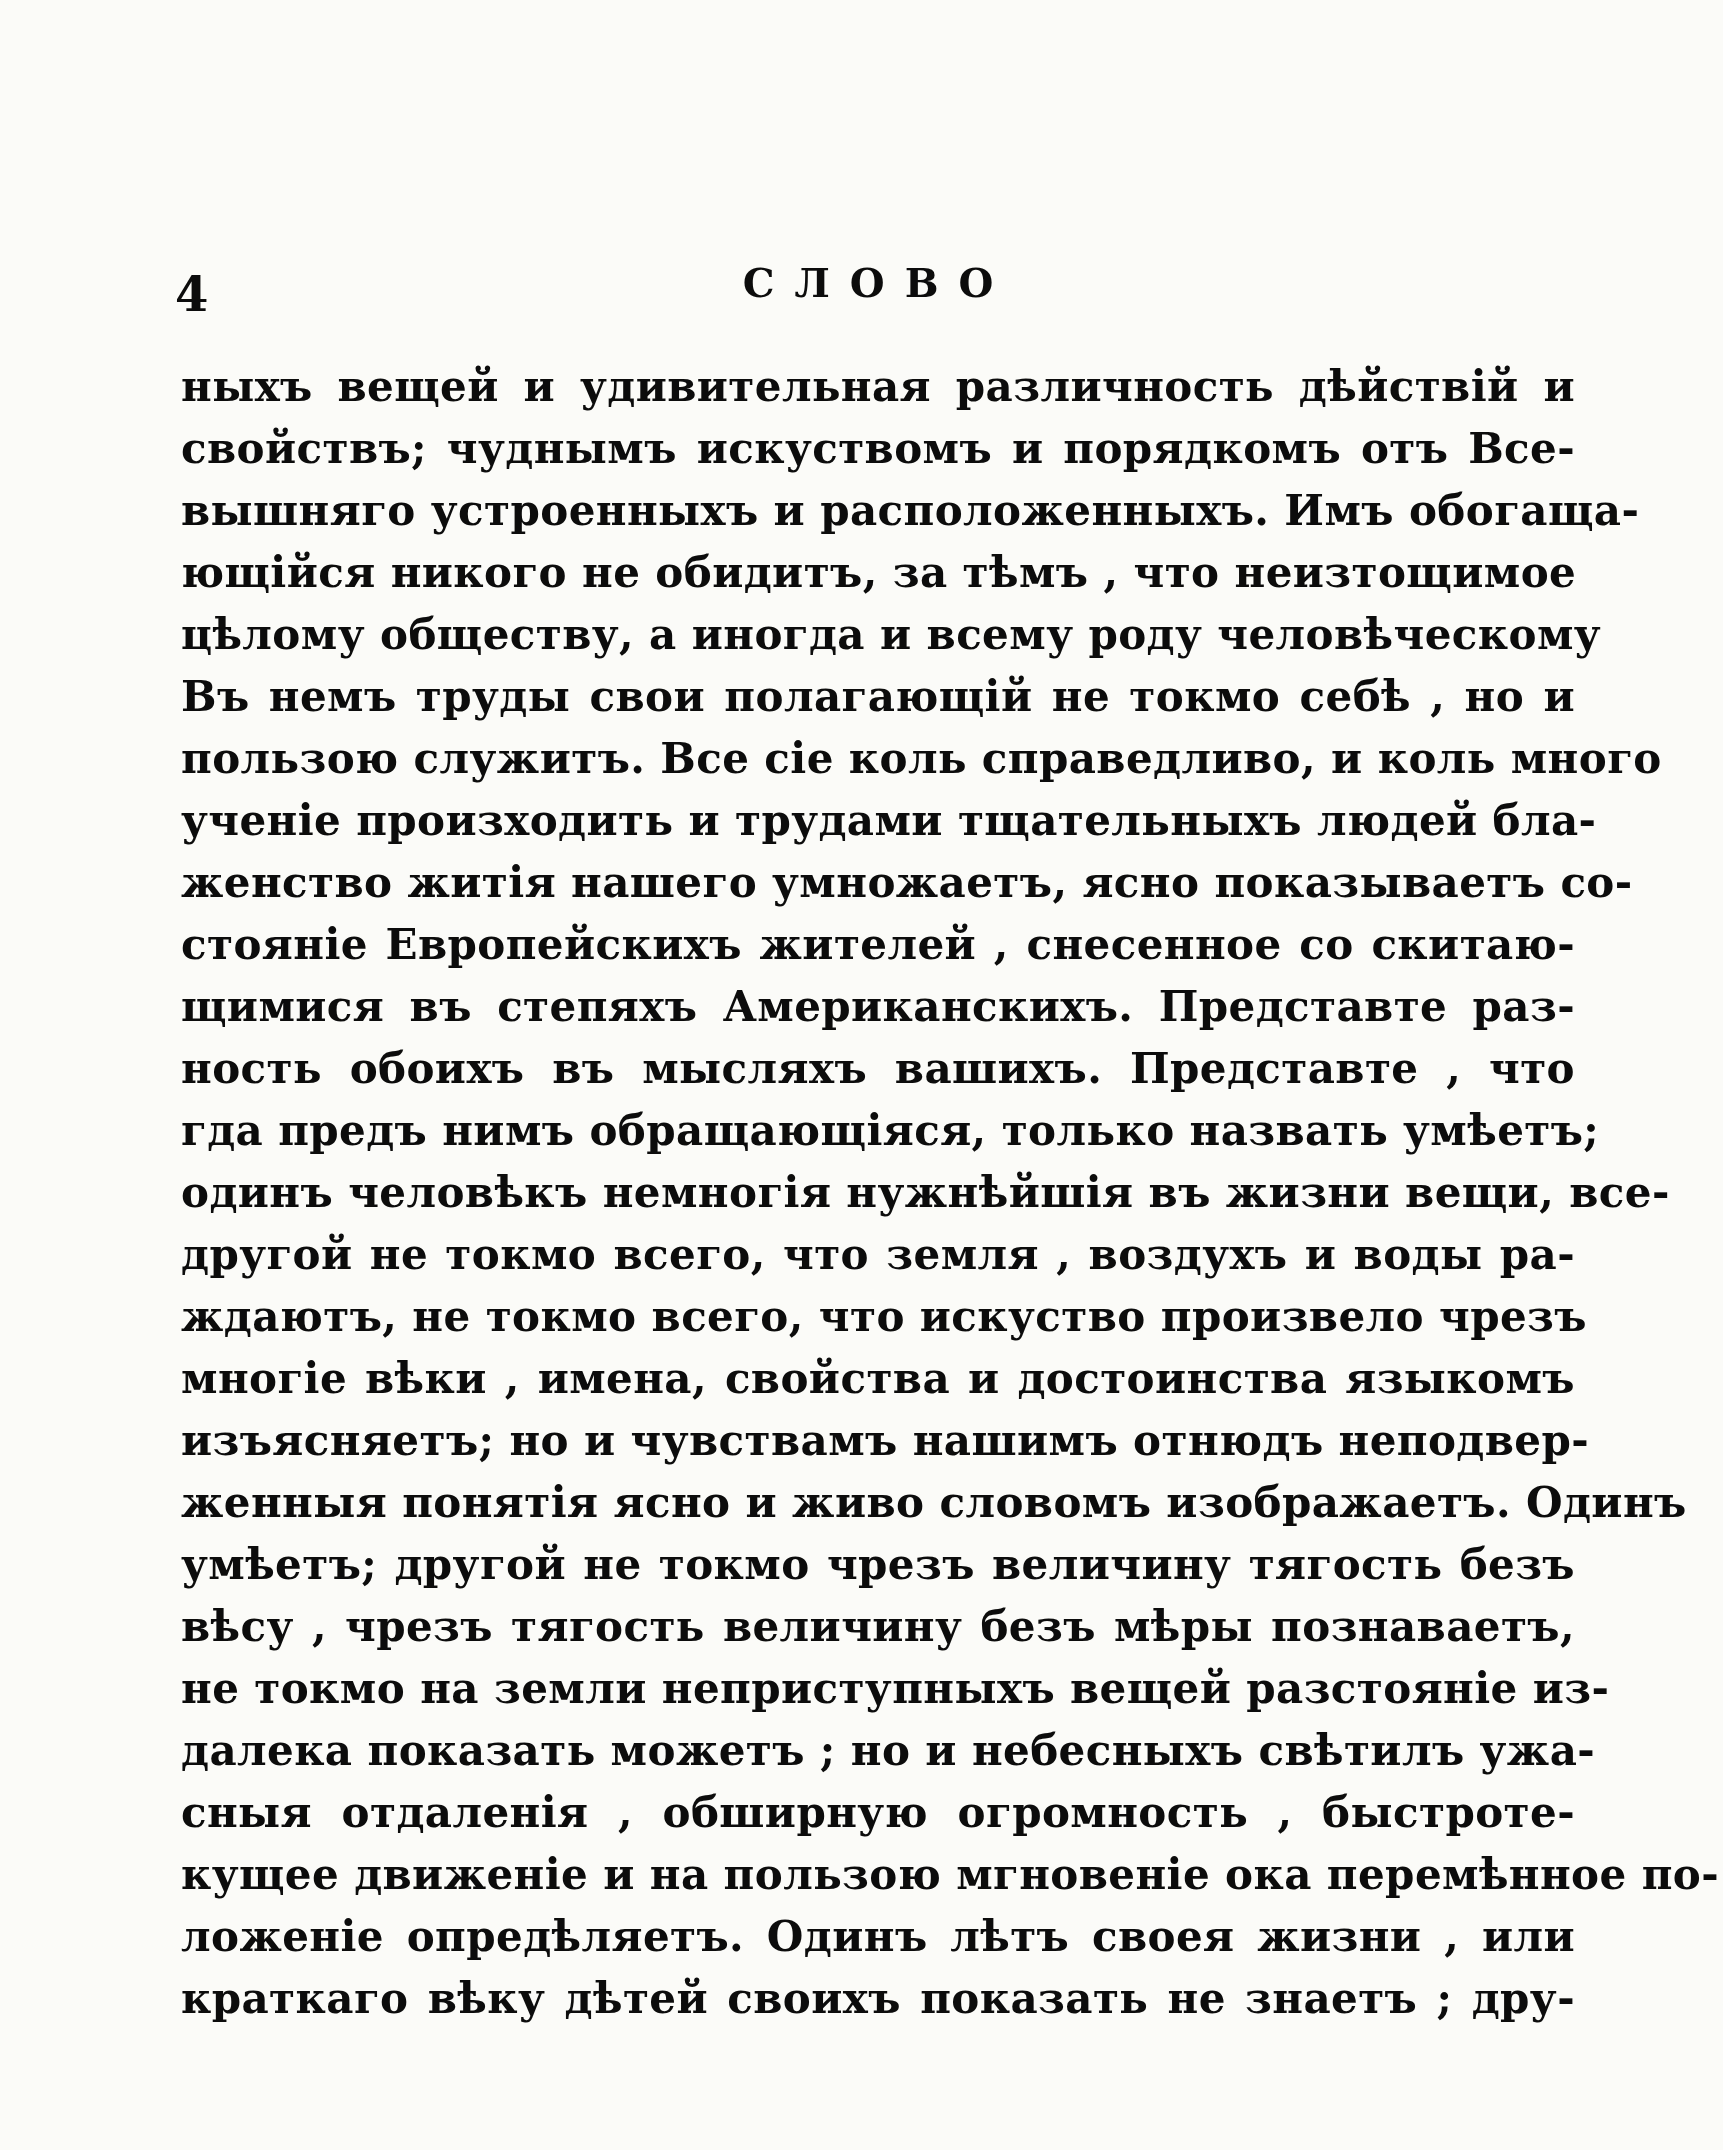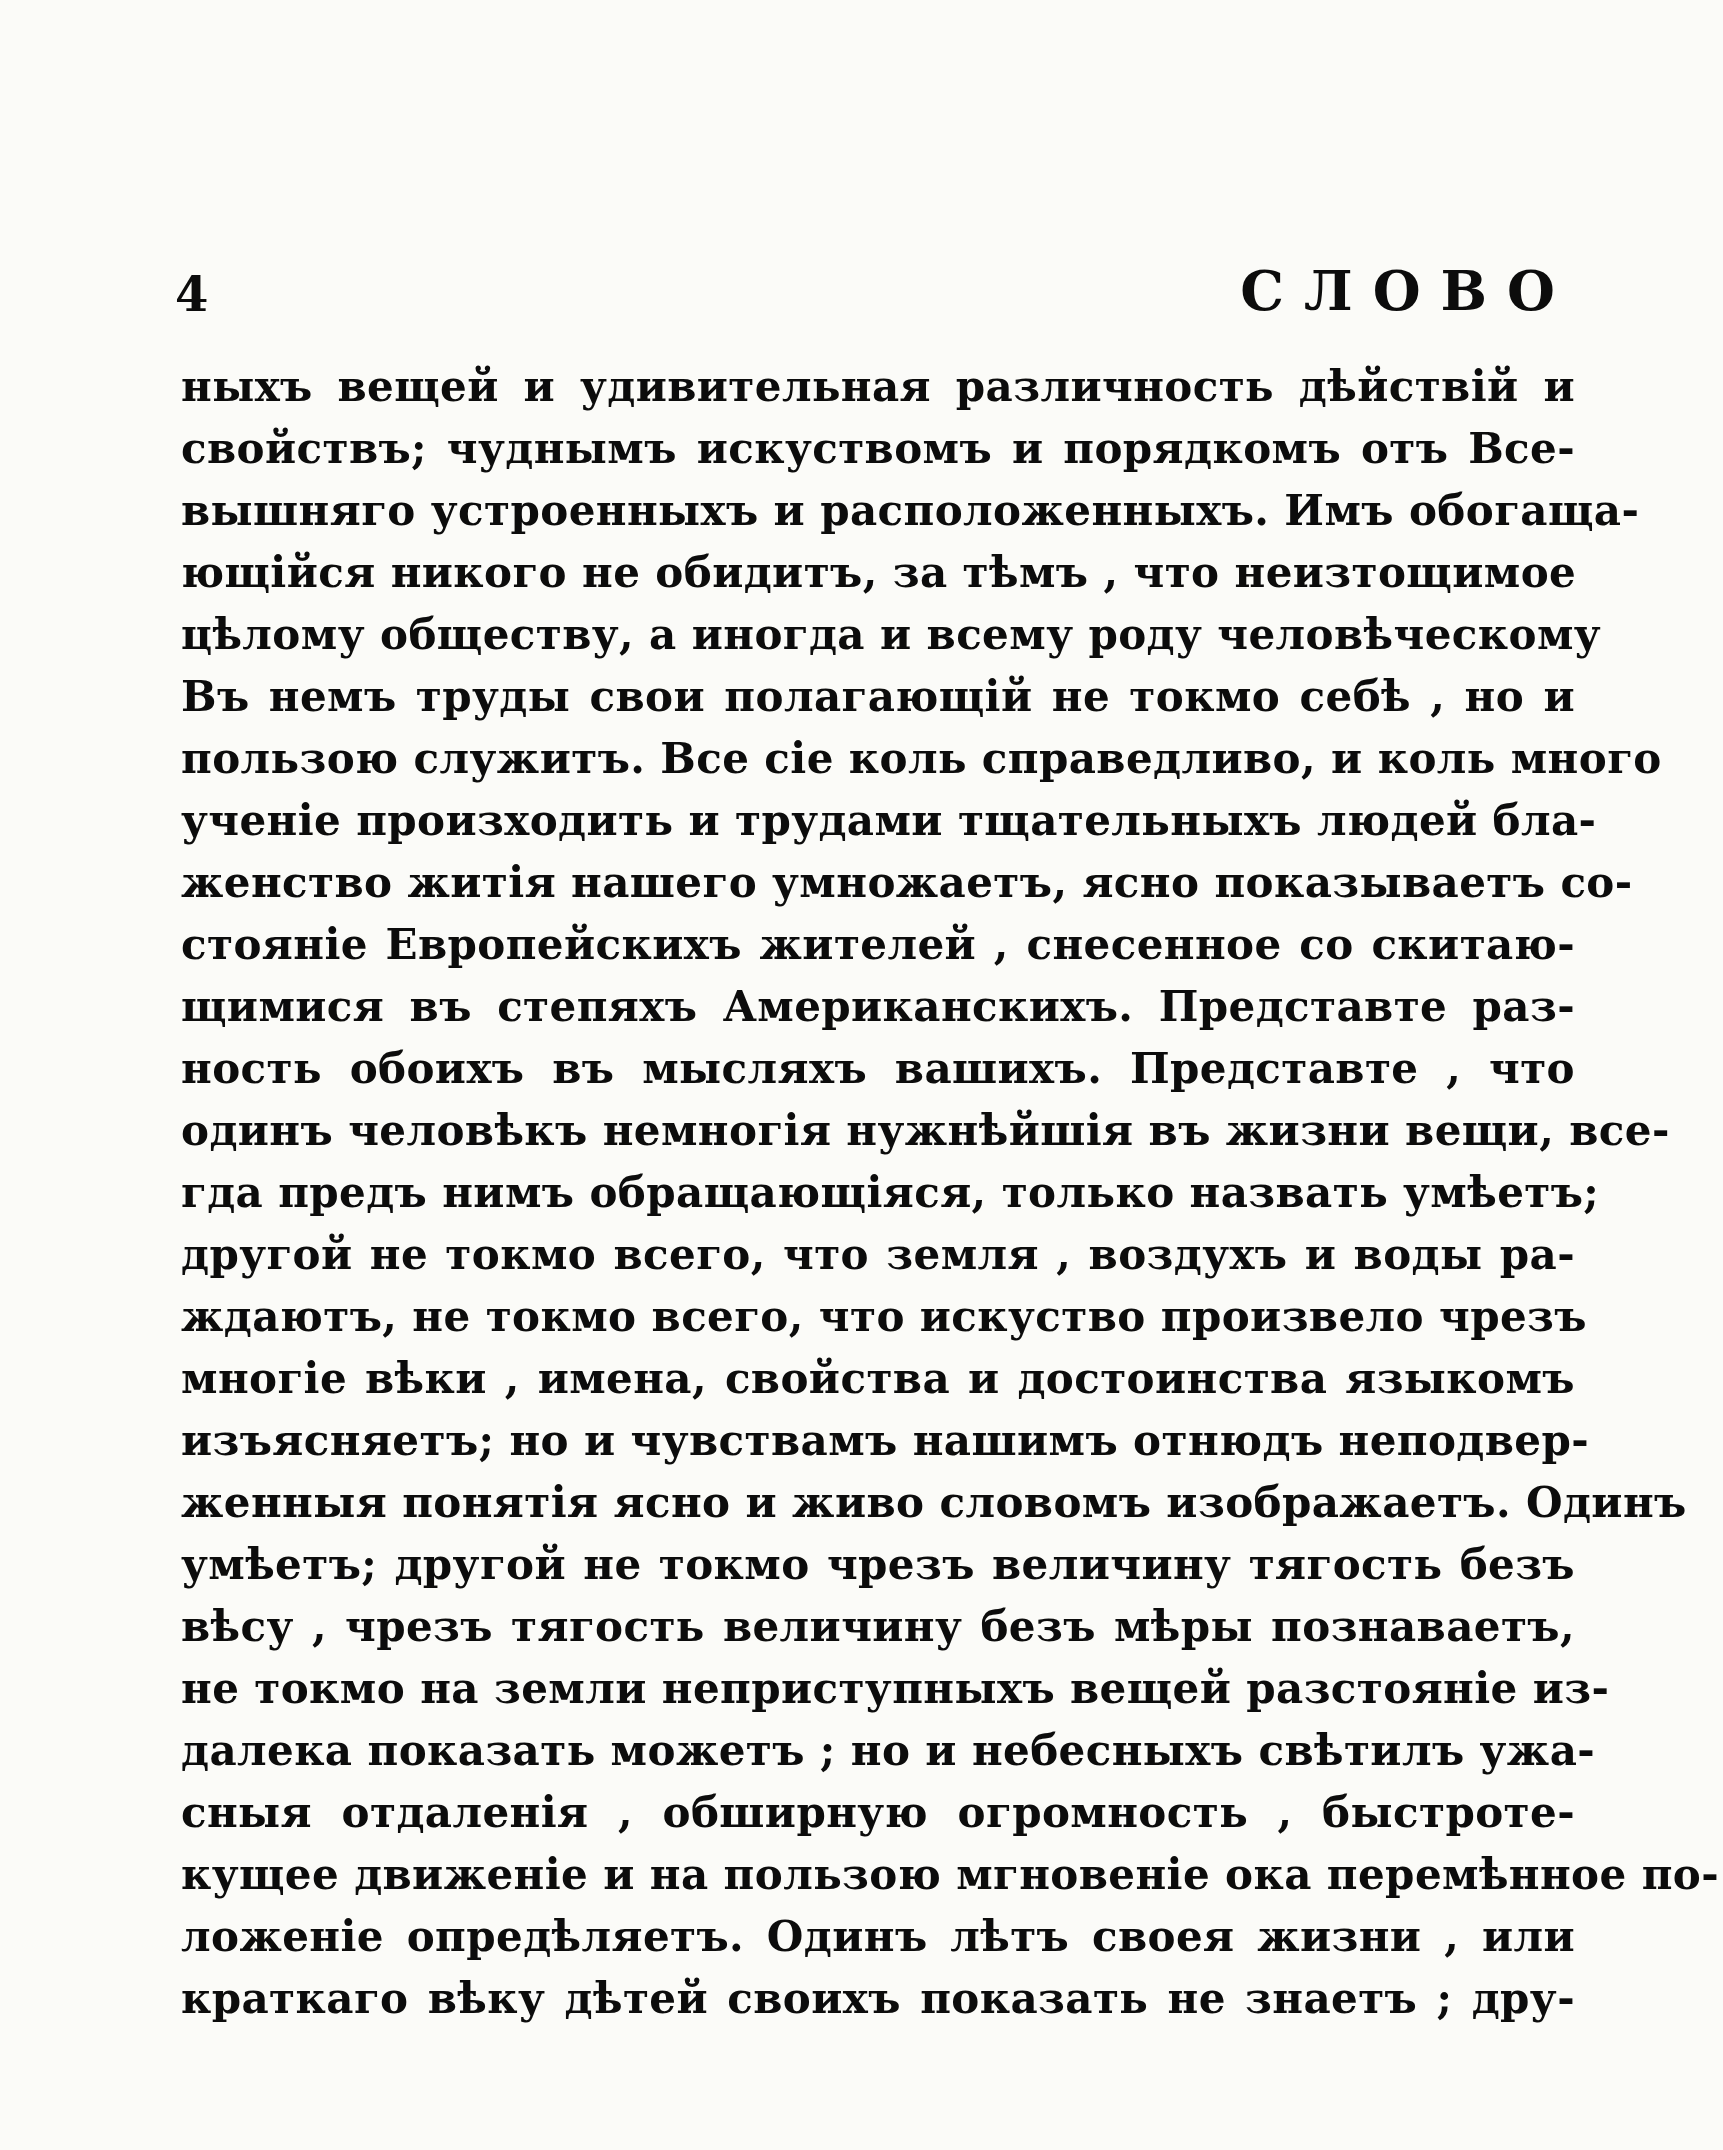--- a/index.html
+++ b/index.html
@@ -22,22 +22,22 @@
     top: 270px;
     font-size: 48px;
     font-weight: bold;
     line-height: 1;
   }
   .running-head {
     position: absolute;
     left: 181px;
     top: 263px;
     width: 1394px;
-    text-align: right;
-    font-size: 55px;
+    text-align: center;
+    font-size: 40px;
     font-weight: bold;
     letter-spacing: 20px;
     line-height: 1;
     white-space: nowrap;
   }
   .text-block {
     position: absolute;
     left: 181px;
     top: 356px;
     width: 1394px;
@@ -67,22 +67,22 @@
       <div class="text-line">вышняго устроенныхъ и расположенныхъ. Имъ обогаща-</div>
       <div class="text-line">ющійся никого не обидитъ, за тѣмъ , что неизтощимое</div>
       <div class="text-line">цѣлому обществу, а иногда и всему роду человѣческому</div>
       <div class="text-line">Въ немъ труды свои полагающій не токмо себѣ , но и</div>
       <div class="text-line">пользою служитъ. Все сіе коль справедливо, и коль много</div>
       <div class="text-line">ученіе произходить и трудами тщательныхъ людей бла-</div>
       <div class="text-line">женство житія нашего умножаетъ, ясно показываетъ со-</div>
       <div class="text-line">стояніе Европейскихъ жителей , снесенное со скитаю-</div>
       <div class="text-line">щимися въ степяхъ Американскихъ. Представте раз-</div>
       <div class="text-line">ность обоихъ въ мысляхъ вашихъ. Представте , что</div>
+      <div class="text-line">гда предъ нимъ обращающіяся, только назвать умѣетъ;</div>
       <div class="text-line">одинъ человѣкъ немногія нужнѣйшія въ жизни вещи, все-</div>
-      <div class="text-line">гда предъ нимъ обращающіяся, только назвать умѣетъ;</div>
       <div class="text-line">другой не токмо всего, что земля , воздухъ и воды ра-</div>
       <div class="text-line">ждаютъ, не токмо всего, что искуство произвело чрезъ</div>
       <div class="text-line">многіе вѣки , имена, свойства и достоинства языкомъ</div>
       <div class="text-line">изъясняетъ; но и чувствамъ нашимъ отнюдъ неподвер-</div>
       <div class="text-line">женныя понятія ясно и живо словомъ изображаетъ. Одинъ</div>
       <div class="text-line">умѣетъ; другой не токмо чрезъ величину тягость безъ</div>
       <div class="text-line">вѣсу , чрезъ тягость величину безъ мѣры познаваетъ,</div>
       <div class="text-line">не токмо на земли неприступныхъ вещей разстояніе из-</div>
       <div class="text-line">далека показать можетъ ; но и небесныхъ свѣтилъ ужа-</div>
       <div class="text-line">сныя отдаленія , обширную огромность , быстроте-</div>

